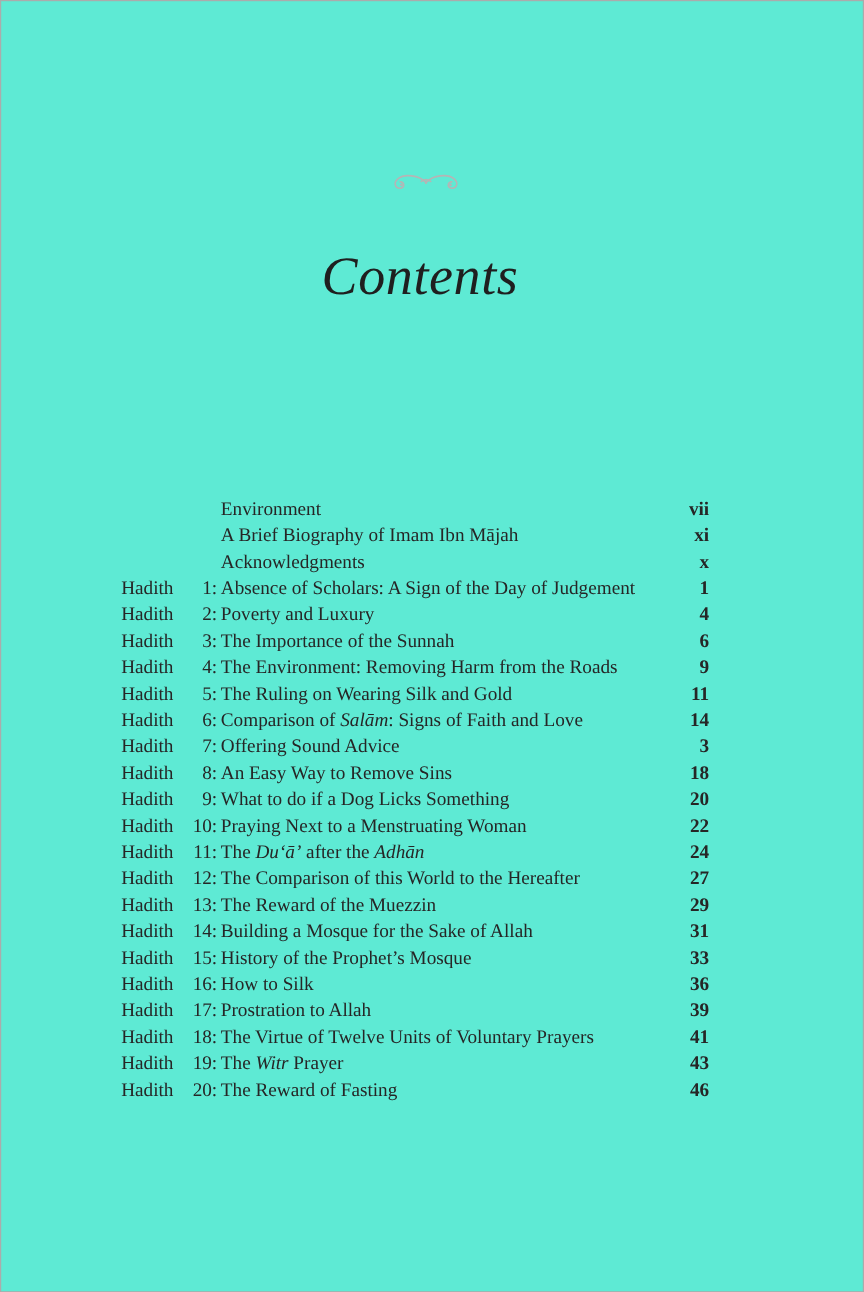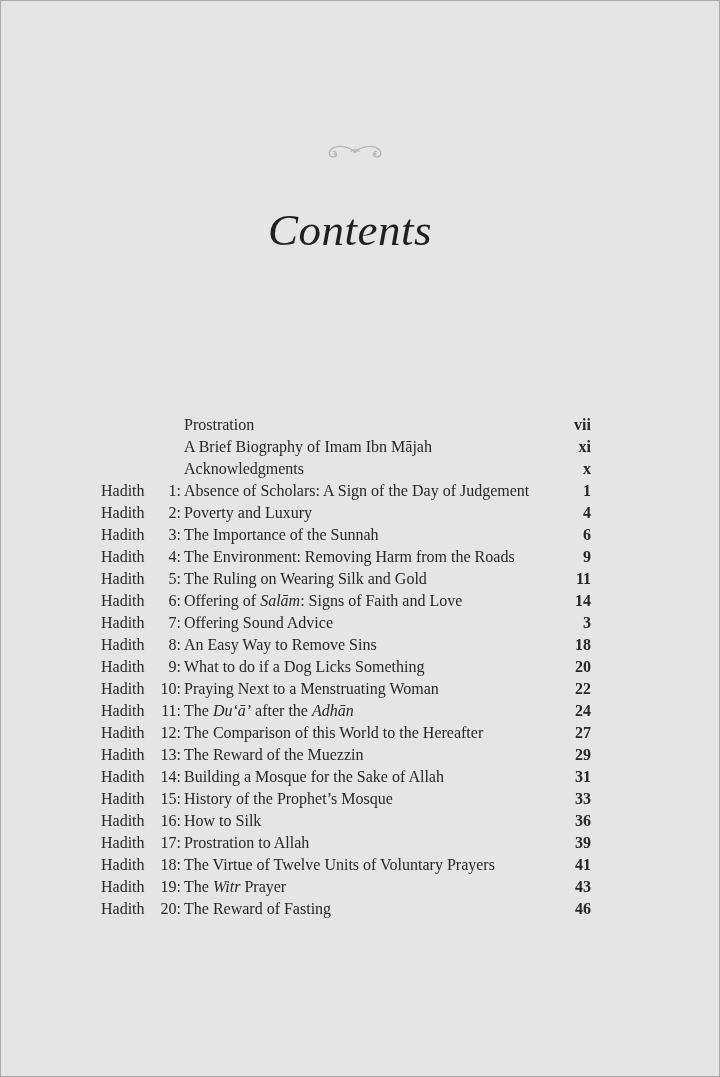--- a/index.html
+++ b/index.html
@@ -5,21 +5,21 @@
   html, body {
     margin: 0;
     padding: 0;
     background: #ffffff;
   }
   .sheet {
     position: relative;
     width: 720px;
     height: 1077px;
     box-sizing: border-box;
-    background: #e5e5e5;
+    background: #5eead4;
     border: 1px solid #ababab;
     font-family: "Liberation Serif", "DejaVu Serif", serif;
     color: #262626;
     overflow: hidden;
   }
   .ornament {
     position: absolute;
     top: 141px;
     left: 0;
     width: 100%;
@@ -98,21 +98,21 @@
   </div>
 
   <h1 class="title">Contents</h1>
 
   <div class="toc" id="toc">
       <div class="row">
         <span class="label">
           <span class="word"></span>
           <span class="num"></span>
         </span>
-        <span class="t"><span>Prostration</span></span>
+        <span class="t"><span>Environment</span></span>
         <span class="pg">vii</span>
       </div>
       <div class="row">
         <span class="label">
           <span class="word"></span>
           <span class="num"></span>
         </span>
         <span class="t"><span>A Brief Biography of Imam Ibn Mājah</span></span>
         <span class="pg">xi</span>
       </div>
@@ -162,21 +162,21 @@
           <span class="num">5:</span>
         </span>
         <span class="t"><span>The Ruling on Wearing Silk and Gold</span></span>
         <span class="pg">11</span>
       </div>
       <div class="row">
         <span class="label">
           <span class="word">Hadith</span>
           <span class="num">6:</span>
         </span>
-        <span class="t"><span>Offering of </span><i>Salām</i><span>: Signs of Faith and Love</span></span>
+        <span class="t"><span>Comparison of </span><i>Salām</i><span>: Signs of Faith and Love</span></span>
         <span class="pg">14</span>
       </div>
       <div class="row">
         <span class="label">
           <span class="word">Hadith</span>
           <span class="num">7:</span>
         </span>
         <span class="t"><span>Offering Sound Advice</span></span>
         <span class="pg">3</span>
       </div>

